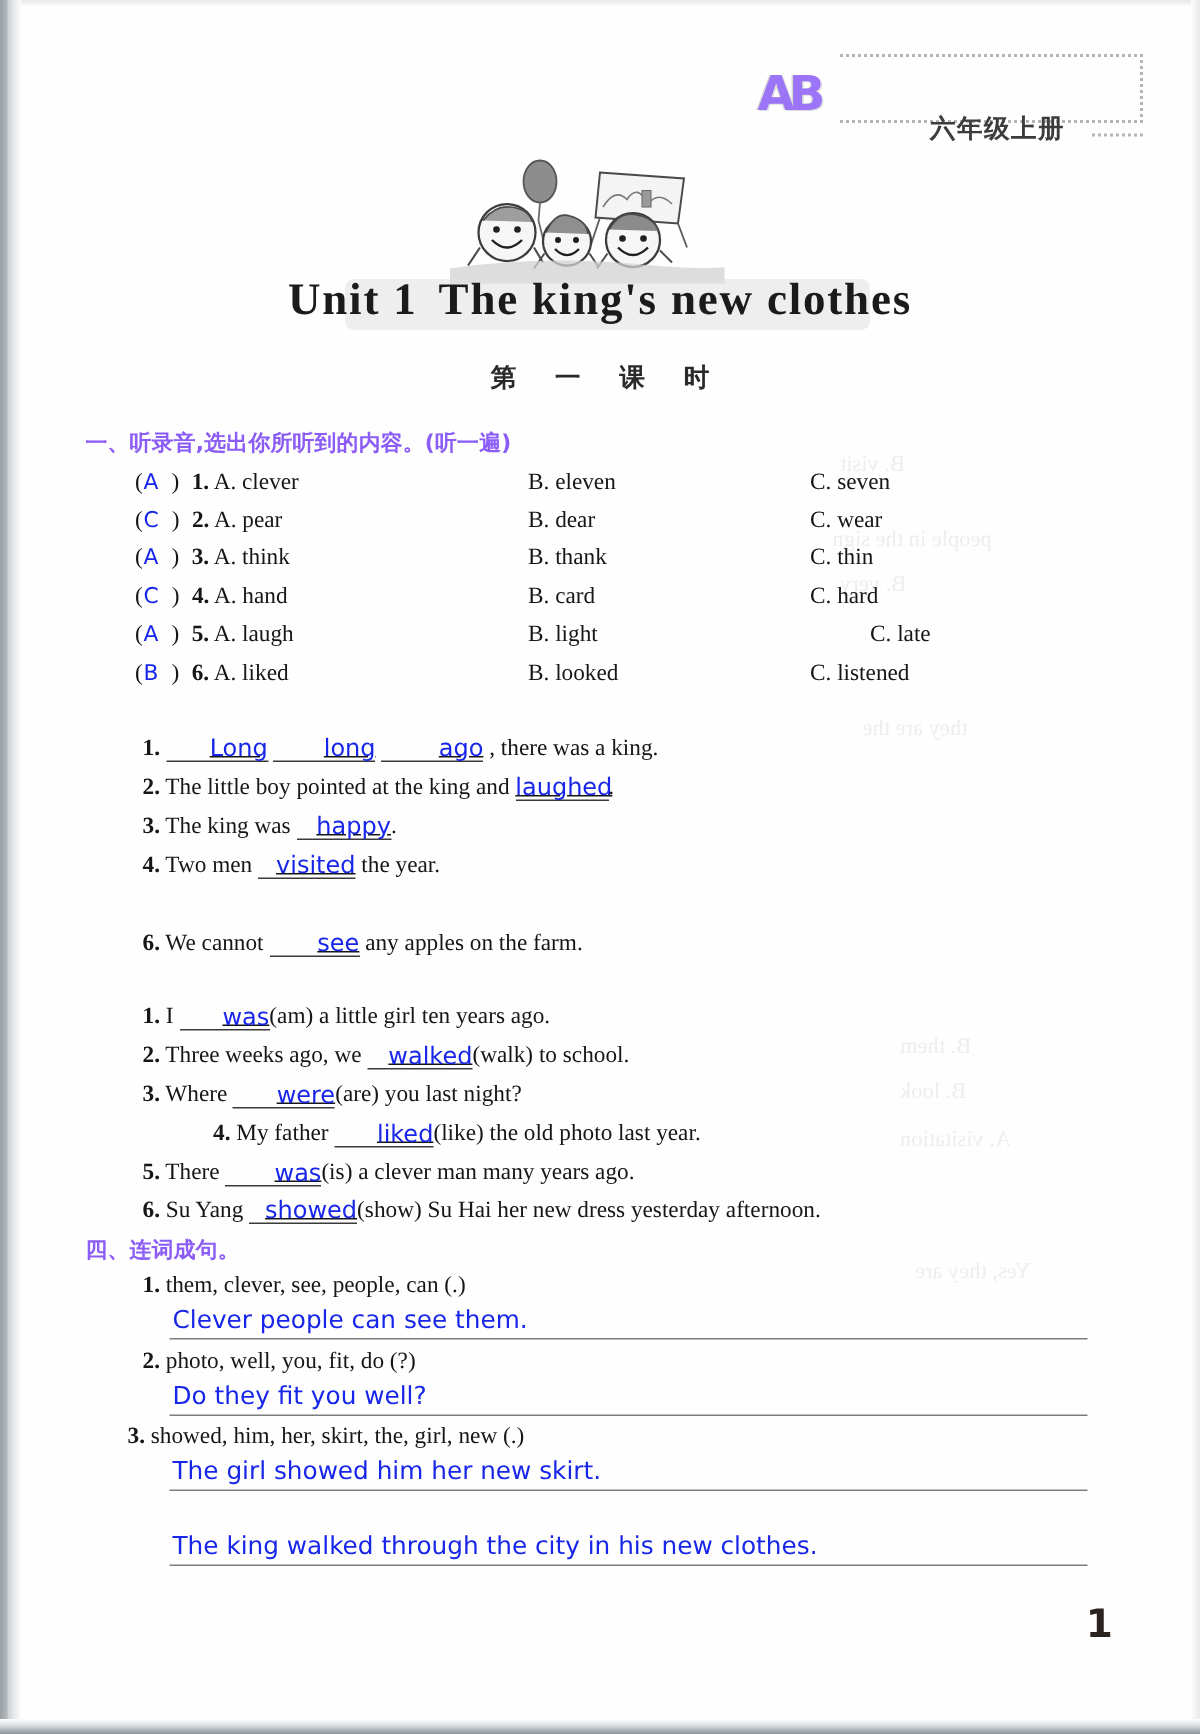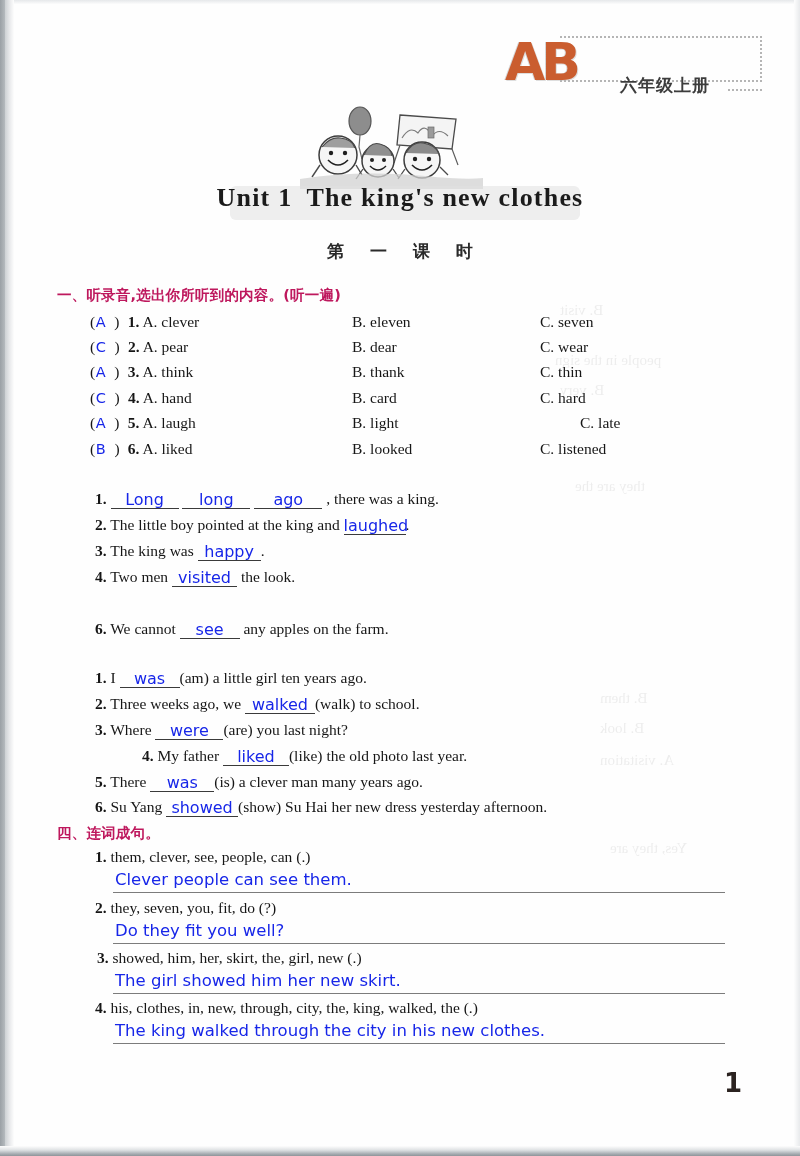--- a/index.html
+++ b/index.html
@@ -60,24 +60,24 @@
     top: 32px;
     width: 270px;
     height: 60px;
   }
   .logo-ab {
     position: absolute;
     left: 5px;
     top: 2px;
     width: 88px;
     height: 56px;
-    color: #c2410c;
+    color: #8b5cf6;
     font-family: "DejaVu Sans", sans-serif;
     font-weight: bold;
-    font-size: 52px;
+    font-size: 32px;
     letter-spacing: -4px;
     line-height: 56px;
     text-shadow: 1px 1px 0 #d9d9d9, -1px 0 0 #cfcfcf;
     opacity: .85;
   }
   .logo-ab .a1 { font-style: normal; }
   .dot-frame {
     position: absolute;
     left: 60px;
     top: 4px;
@@ -114,21 +114,21 @@
     width: 185px;
     height: 85px;
   }
 
   .unit-title {
     position: absolute;
     left: 0; right: 0;
     top: 183px;
     text-align: center;
     font-family: "Liberation Serif", serif;
-    font-size: 26px;
+    font-size: 30px;
     font-weight: bold;
     letter-spacing: 1.2px;
     color: #1b1b1b;
   }
   .unit-title .sp { display: inline-block; width: 14px; }
 
   .lesson-title {
     position: absolute;
     left: 0; right: 0;
     top: 240px;
@@ -141,21 +141,21 @@
     text-indent: 10px;
   }
 
   
   .sec-head {
     position: absolute;
     left: 57px;
     font-family: "DejaVu Sans", "Liberation Sans", sans-serif;
     font-size: 14.5px;
     font-weight: bold;
-    color: #be185d;
+    color: #8b5cf6;
     white-space: nowrap;
     letter-spacing: .2px;
   }
 
   .qrow {
     position: absolute;
     font-family: "Liberation Serif", serif;
     font-size: 15.5px;
     color: #161616;
     white-space: nowrap;
@@ -176,23 +176,24 @@
   
   .ans {
     color: #1726e8;
     font-family: "DejaVu Sans", "Liberation Sans", sans-serif;
     font-size: 16px;
     font-weight: 400;
   }
   .blank {
     display: inline-block;
     border-bottom: 1.3px solid #3a3a3a;
-    text-align: center;
+    text-align: right;
     vertical-align: baseline;
     line-height: 1.05;
+    text-decoration: underline;
   }
   .blank .ans { position: relative; top: 1px; }
 
   
   .fullline {
     position: absolute;
     left: 113px;
     width: 612px;
     border-bottom: 1.1px solid #7c7c7c;
   }
@@ -358,21 +359,21 @@
     <span>The little boy pointed at the king and </span><span class="blank" style="width:62px"><span class="ans">laughed</span></span><span>.</span>
   </div>
 
   <div class="qrow" style="left:95px; top:542px;">
     <span class="qnum">3.</span>
     <span>The king was </span><span class="blank" style="width:63px"><span class="ans">happy</span></span><span>.</span>
   </div>
 
   <div class="qrow" style="left:95px; top:568px;">
     <span class="qnum">4.</span>
-    <span>Two men </span><span class="blank" style="width:65px"><span class="ans">visited</span></span><span> the look.</span>
+    <span>Two men </span><span class="blank" style="width:65px"><span class="ans">visited</span></span><span> the year.</span>
   </div>
 
 
   <div class="qrow" style="left:95px; top:620px;">
     <span class="qnum">6.</span>
     <span>We cannot </span><span class="blank" style="width:60px"><span class="ans">see</span></span><span> any apples on the farm.</span>
   </div>
 
 
   <div class="qrow" style="left:95px; top:669px;">
@@ -409,36 +410,32 @@
 
   <div class="qrow" style="left:95px; top:848px;">
     <span class="qnum">1.</span>
     <span>them, clever, see, people, can (.)</span>
   </div>
   <div class="ans-sentence" style="top:870px;">Clever people can see them.</div>
   <div class="fullline" style="top:892px;"></div>
 
   <div class="qrow" style="left:95px; top:899px;">
     <span class="qnum">2.</span>
-    <span>they, seven, you, fit, do (?)</span>
+    <span>photo, well, you, fit, do (?)</span>
   </div>
   <div class="ans-sentence" style="top:921px;">Do they fit you well?</div>
   <div class="fullline" style="top:943px;"></div>
 
-  <div class="qrow" style="left:97px; top:949px;">
+  <div class="qrow" style="left:85px; top:949px;">
     <span class="qnum">3.</span>
     <span>showed, him, her, skirt, the, girl, new (.)</span>
   </div>
   <div class="ans-sentence" style="top:971px;">The girl showed him her new skirt.</div>
   <div class="fullline" style="top:993px;"></div>
 
-  <div class="qrow" style="left:95px; top:999px;">
-    <span class="qnum">4.</span>
-    <span>his, clothes, in, new, through, city, the, king, walked, the (.)</span>
-  </div>
   <div class="ans-sentence" style="top:1021px;">The king walked through the city in his new clothes.</div>
   <div class="fullline" style="top:1043px;"></div>
 
   <div class="pagenum">1</div>
 
   <div class="ghost" style="left:560px; top:302px;">B. visit</div>
   <div class="ghost" style="left:555px; top:352px;">people in the sign</div>
   <div class="ghost" style="left:560px; top:382px;">B. very</div>
   <div class="ghost" style="left:575px; top:478px;">they are the</div>
   <div class="ghost" style="left:610px; top:840px;">Yes, they are</div>

